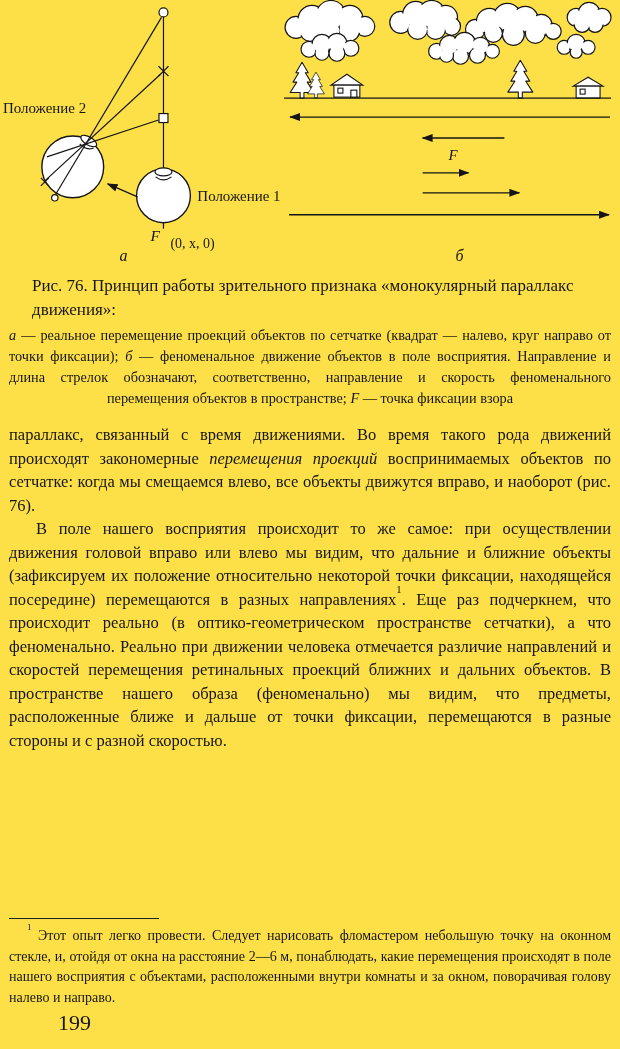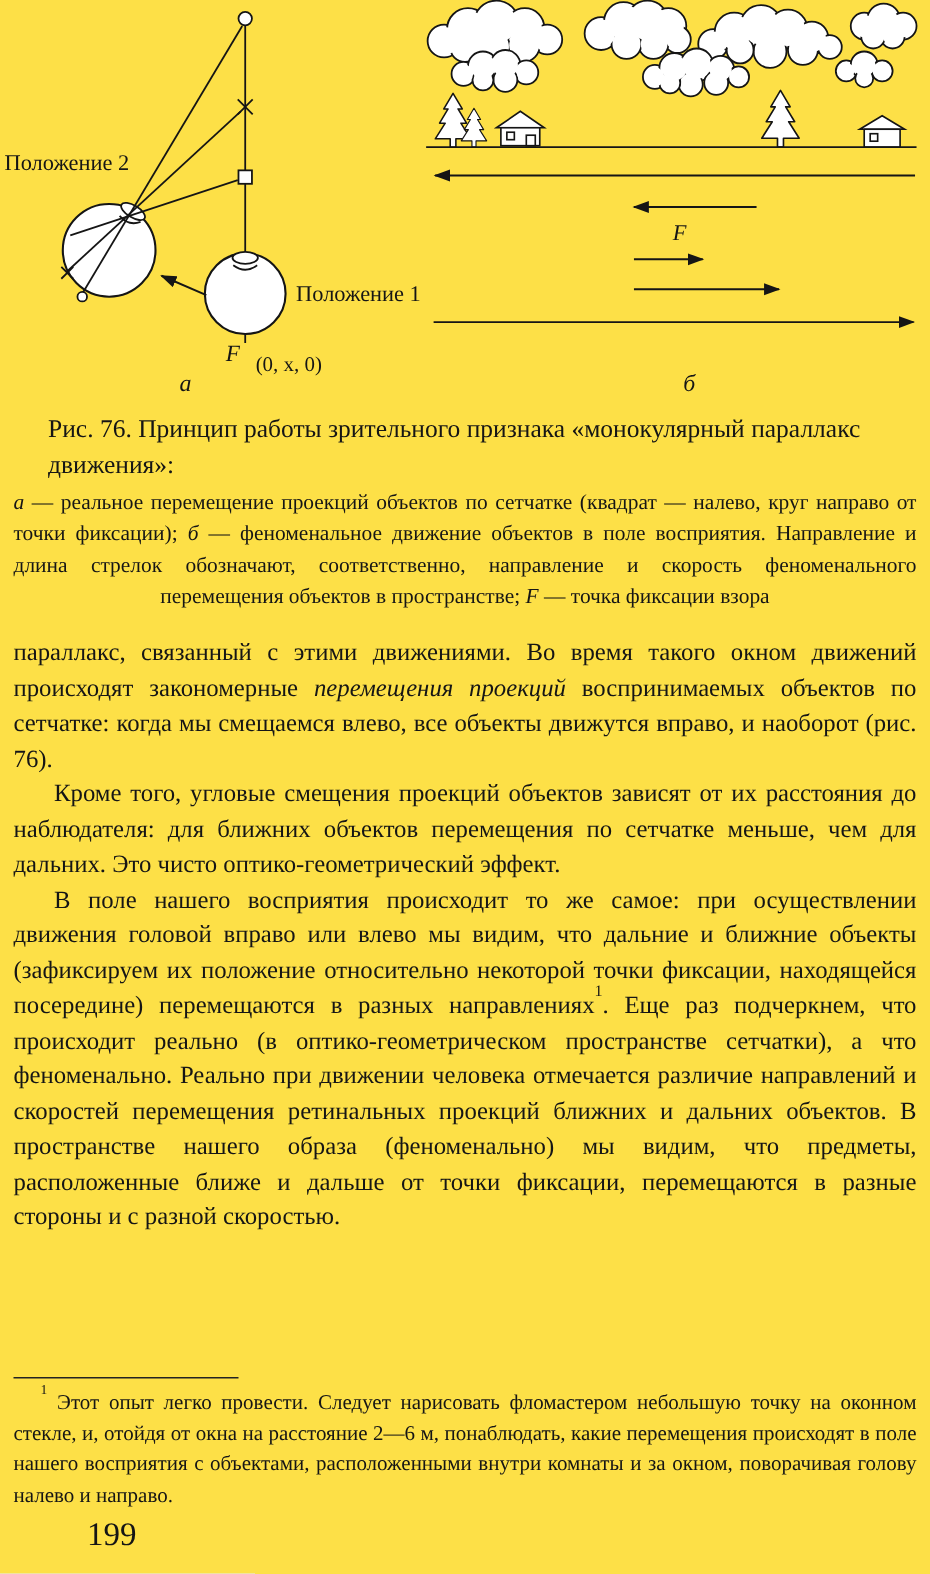--- a/index.html
+++ b/index.html
@@ -209,22 +209,21 @@
       <line x1="423" y1="193" x2="520" y2="193" stroke-width="1.3" marker-end="url(#arr)"></line>
       <line x1="289" y1="215" x2="610" y2="215" stroke-width="1.3" marker-end="url(#arr)"></line>
       <text x="456" y="261" font-size="16" class="it">б</text>
     </g>
   </svg>
 
   <div class="caption-title">Рис. 76. Принцип работы зрительного признака «монокулярный параллакс движения»:</div>
   <div class="caption-details"><span class="it">а</span><span> — реальное перемещение проекций объектов по сетчатке (квадрат — налево, круг направо от точки фиксации); </span><span class="it">б</span><span> — феноменальное движение объектов в поле восприятия. Направление и длина стрелок обозначают, соответственно, направление и скорость феноменального перемещения объектов в пространстве; </span><span class="it">F</span><span> — точка фиксации взора</span></div>
 
   <div class="body-text">
-    <p><span>параллакс, связанный с этими движениями. Во время такого окном движений происходят закономерные </span><span class="it">перемещения проекций</span><span> воспринимаемых объектов по сетчатке: когда мы смещаемся влево, все объекты движутся вправо, и наоборот (рис. 76).</span></p>
-    <p class="indent"><span>Кроме того, угловые смещения проекций объектов зависят от их расстояния до наблюдателя: для ближних объектов перемещения по сетчатке меньше, чем для дальних. Это чисто оптико-геометрический эффект.</span></p>
+    <p><span>параллакс, связанный с время движениями. Во время такого рода движений происходят закономерные </span><span class="it">перемещения проекций</span><span> воспринимаемых объектов по сетчатке: когда мы смещаемся влево, все объекты движутся вправо, и наоборот (рис. 76).</span></p>
     <p class="indent"><span>В поле нашего восприятия происходит то же самое: при осуществлении движения головой вправо или влево мы видим, что дальние и ближние объекты (зафиксируем их положение относительно некоторой точки фиксации, находящейся посередине) перемещаются в разных направлениях</span><sup>1</sup><span>. Еще раз подчеркнем, что происходит реально (в оптико-геометрическом пространстве сетчатки), а что феноменально. Реально при движении человека отмечается различие направлений и скоростей перемещения ретинальных проекций ближних и дальних объектов. В пространстве нашего образа (феноменально) мы видим, что предметы, расположенные ближе и дальше от точки фиксации, перемещаются в разные стороны и с разной скоростью.</span></p>
   </div>
 
   <div class="footnote-area">
     <div class="footnote-rule"></div>
     <div class="footnote"><sup>1</sup><span> Этот опыт легко провести. Следует нарисовать фломастером небольшую точку на оконном стекле, и, отойдя от окна на расстояние 2—6 м, понаблюдать, какие перемещения происходят в поле нашего восприятия с объектами, расположенными внутри комнаты и за окном, поворачивая голову налево и направо.</span></div>
   </div>
 
   <div class="page-number">199</div>
 </div>

